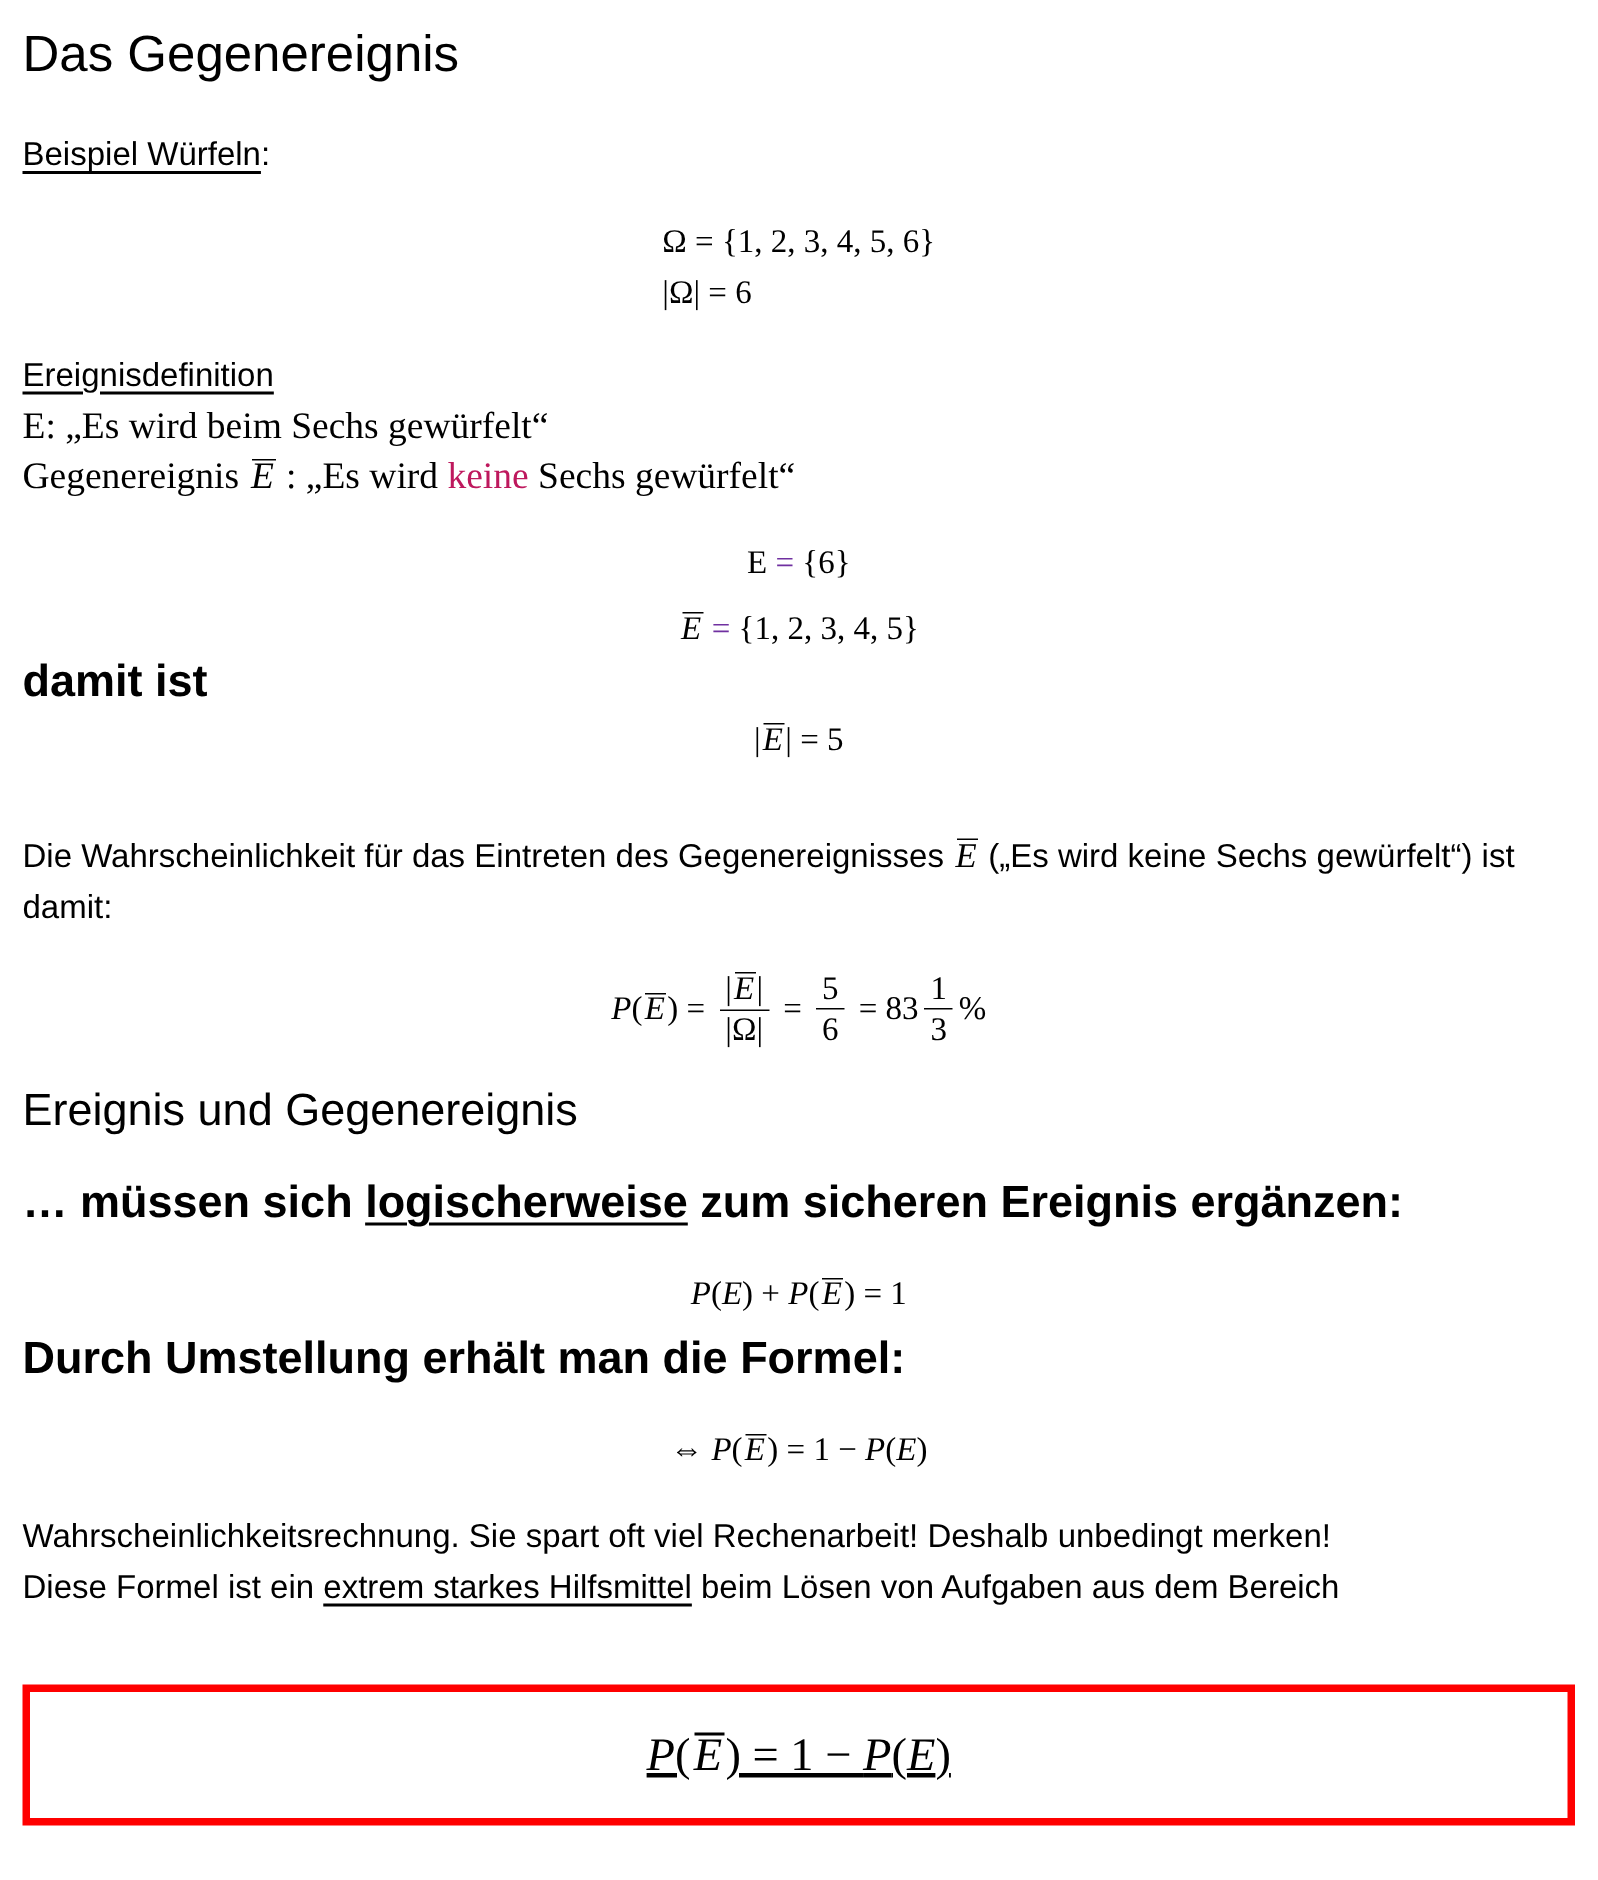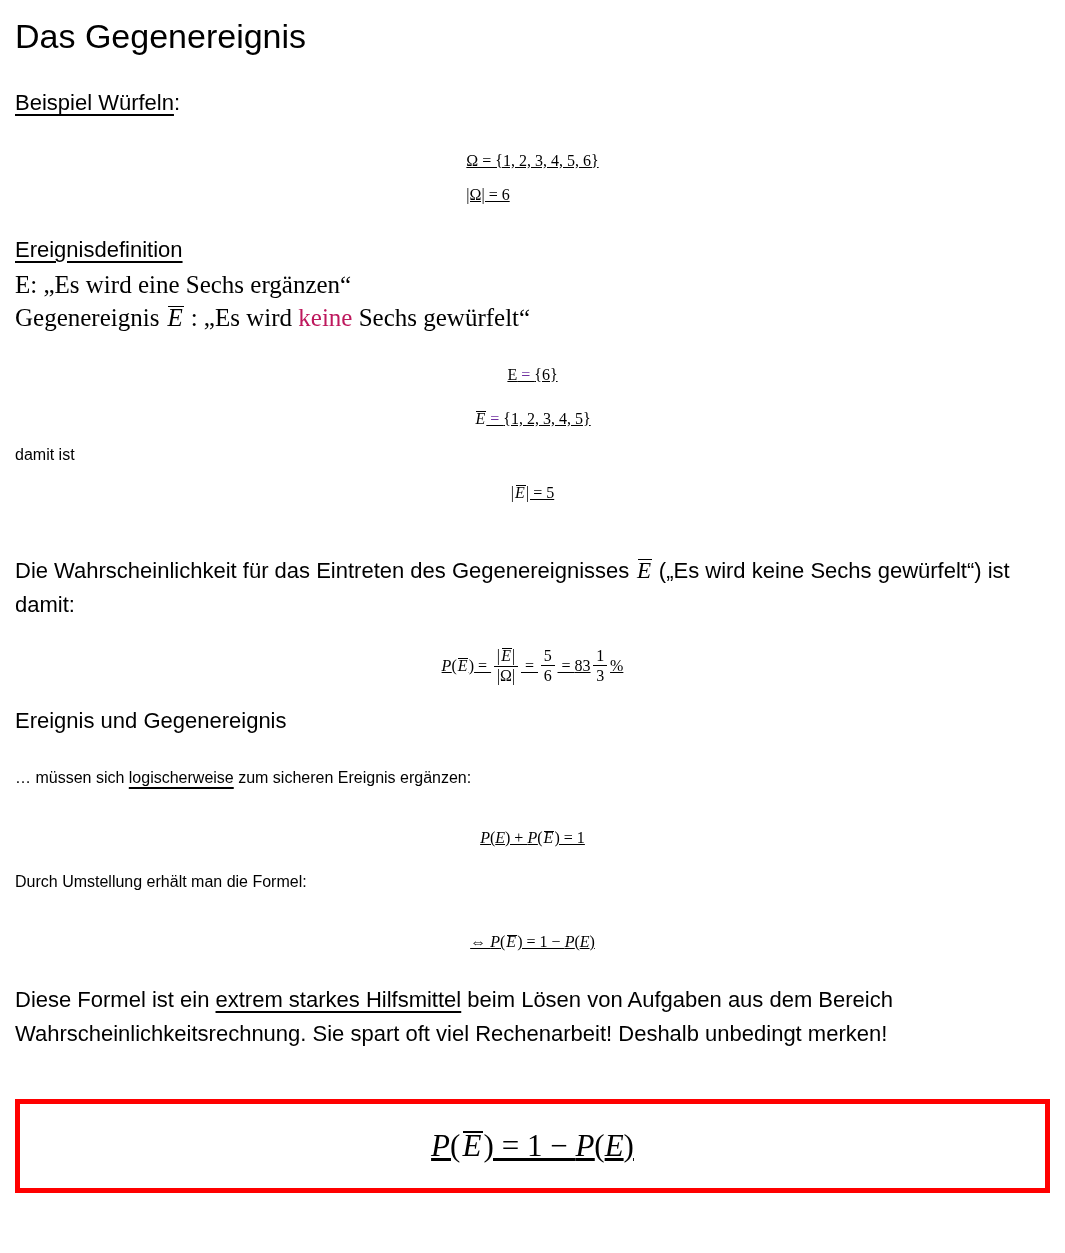--- a/index.html
+++ b/index.html
@@ -6,41 +6,41 @@
   body {
     width: 1065px;
     font-family: "Liberation Sans", "DejaVu Sans", sans-serif;
     color: #000000;
     -webkit-text-size-adjust: none;
   }
   .page { padding: 16px 15px 18px 15px; box-sizing: border-box; width: 1065px; }
 
   
   .h1   { font-size: 34px; line-height: 1.22; }
-  .h2   { font-size: 22px; line-height: 1.22; margin-top: 22px; }
+  .h2   { font-size: 30px; line-height: 1.22; margin-top: 22px; }
   .sub  { font-size: 22px; line-height: 1.28; margin-top: 32px; }
-  .body { font-size: 16px; line-height: 34px; }
+  .body { font-size: 30px; line-height: 34px; font-weight: bold; }
   .ul   { text-decoration: underline; text-decoration-thickness: 2px; text-underline-offset: 4px; }
 
   
   .serif { font-family: "Liberation Serif", "DejaVu Serif", serif; }
   .serifline { font-size: 25px; line-height: 33px; }
   .var { font-style: italic; }
   .red { color: #be185d; }
   .purple { color: #7030a0; }
 
   
   .ovl { font-style: italic; display: inline-block; position: relative; padding: 0 0.07em; line-height: 1.15; }
   .ovl::before {
     content: ""; position: absolute; left: 0.10em; right: 0.02em; top: 0.10em;
     border-top: 0.075em solid currentColor;
   }
 
   
-  .mathblock { text-align: center; font-size: 16px; line-height: 34px; text-decoration: underline; }
+  .mathblock { text-align: center; font-size: 22px; line-height: 34px; }
   .center-left { display: flex; justify-content: center; }
   .center-left .inner { text-align: left; }
   .mt26 { margin-top: 26px; }
   .mt24 { margin-top: 24px; }
   .mt22 { margin-top: 10px; }
   .mt18 { margin-top: 10px; }
   .mt4  { margin-top: 4px; }
   .mt2  { margin-top: 2px; }
   .mt56 { margin-top: 44px; }
 
@@ -72,21 +72,21 @@
 
   <div class="mathblock serif center-left mt26">
     <div class="inner">
       <div>Ω = {1, 2, 3, 4, 5, 6}</div>
       <div>|Ω| = 6</div>
     </div>
   </div>
 
   <div class="sub ul mt24" style="display:inline-block;">Ereignisdefinition</div>
 
-  <div class="serif serifline mt4">E: „Es wird eine Sechs ergänzen“</div>
+  <div class="serif serifline mt4">E: „Es wird beim Sechs gewürfelt“</div>
 
   <div class="serif serifline"><span>Gegenereignis </span><span class="ovl">E</span><span> : „Es wird </span><span class="red">keine</span><span> Sechs gewürfelt“</span></div>
 
   <div class="mathblock serif mt24"><span>E</span><span class="purple"> = </span><span>{6}</span></div>
 
   <div class="mathblock serif mt18"><span class="ovl">E</span><span class="purple"> = </span><span>{1, 2, 3, 4, 5}</span></div>
 
   <div class="body mt2">damit ist</div>
 
   <div class="mathblock serif mt4"><span>|</span><span class="ovl">E</span><span>| = 5</span></div>
@@ -102,21 +102,21 @@
 
   <div class="body mt26"><span>… müssen sich </span><span class="ul">logischerweise</span><span> zum sicheren Ereignis ergänzen:</span></div>
 
   <div class="mathblock serif mt26"><span class="var">P</span><span>(</span><span class="var">E</span><span>) + </span><span class="var">P</span><span>(</span><span class="ovl">E</span><span>) = 1</span></div>
 
   <div class="body mt22">Durch Umstellung erhält man die Formel:</div>
 
   <div class="mathblock serif mt26"><span>⇔ </span><span class="var">P</span><span>(</span><span class="ovl">E</span><span>) = 1 − </span><span class="var">P</span><span>(</span><span class="var">E</span><span>)</span></div>
 
   <div class="para mt24">
+    <div>Wahrscheinlichkeitsrechnung. Sie spart oft viel Rechenarbeit! Deshalb unbedingt merken!</div>
     <div><span>Diese Formel ist ein </span><span class="ul">extrem starkes Hilfsmittel</span><span> beim Lösen von Aufgaben aus dem Bereich</span></div>
-    <div>Wahrscheinlichkeitsrechnung. Sie spart oft viel Rechenarbeit! Deshalb unbedingt merken!</div>
   </div>
 
   <div class="result-box">
     <div class="formula serif"><span class="var">P</span><span>(</span><span class="ovl">E</span><span>) = 1 − </span><span class="var">P</span><span>(</span><span class="var">E</span><span>)</span></div>
   </div>
 
 </div>
 
 </body></html>

